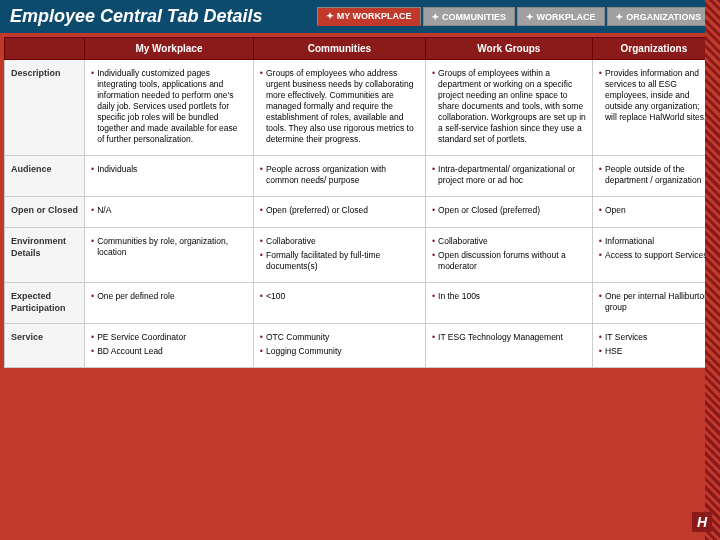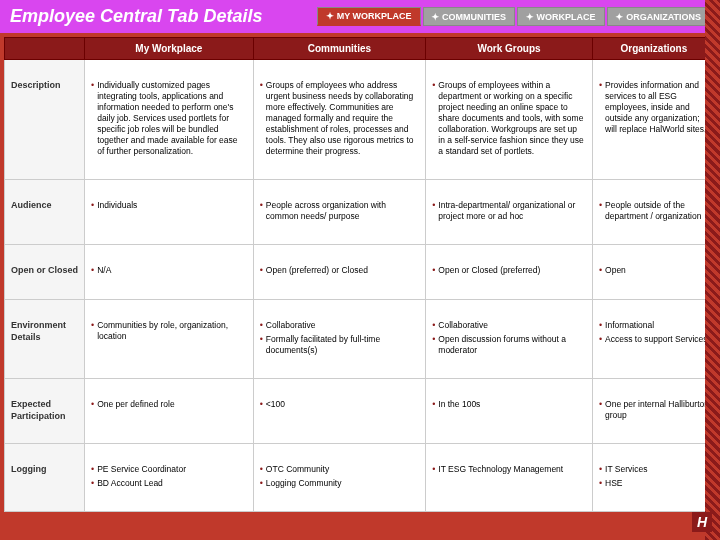--- a/index.html
+++ b/index.html
@@ -14,21 +14,21 @@
 
     .page-wrapper {
       width: 720px;
       height: 540px;
       background: #c0392b;
       position: relative;
     }
 
     
     .header {
-      background: #d946ef;
+      background: #0c4a6e;
       padding: 6px 10px;
       display: flex;
       align-items: center;
       justify-content: space-between;
     }
 
     .header-title {
       color: white;
       font-size: 18px;
       font-weight: bold;
@@ -84,21 +84,21 @@
 
     thead tr th:first-child {
       background: #8b1a1a;
     }
 
     tbody tr {
       border-bottom: 1px solid #ccc;
     }
 
     tbody tr td {
-      padding: 20px 6px;
+      padding: 8px 6px;
       vertical-align: top;
       border: 1px solid #ccc;
       font-size: 8.5px;
       line-height: 1.3;
     }
 
     tbody tr td:first-child {
       font-weight: bold;
       font-size: 9px;
       background: #f5f5f5;
@@ -203,21 +203,21 @@
             <td>Description</td>
             <td>
               <div class="bullet-item">
                 <span class="bullet">•</span>
                 <span>Individually customized pages integrating tools, applications and information needed to perform one's daily job. Services used portlets for specific job roles will be bundled together and made available for ease of further personalization.</span>
               </div>
             </td>
             <td>
               <div class="bullet-item">
                 <span class="bullet">•</span>
-                <span>Groups of employees who address urgent business needs by collaborating more effectively. Communities are managed formally and require the establishment of roles, processes and tools. They also use rigorous metrics to determine their progress.</span>
+                <span>Groups of employees who address urgent business needs by collaborating more effectively. Communities are managed formally and require the establishment of roles, available and tools. They also use rigorous metrics to determine their progress.</span>
               </div>
             </td>
             <td>
               <div class="bullet-item">
                 <span class="bullet">•</span>
                 <span>Groups of employees within a department or working on a specific project needing an online space to share documents and tools, with some collaboration. Workgroups are set up in a self-service fashion since they use a standard set of portlets.</span>
               </div>
             </td>
             <td>
               <div class="bullet-item">
@@ -340,21 +340,21 @@
               </div>
             </td>
             <td>
               <div class="bullet-item">
                 <span class="bullet">•</span>
                 <span>One per internal Halliburton group</span>
               </div>
             </td>
           </tr>
           <tr class="row-examples">
-            <td>Logging</td>
+            <td>Service</td>
             <td>
               <div class="bullet-item">
                 <span class="bullet">•</span>
                 <span>PE Service Coordinator</span>
               </div>
               <div class="bullet-item">
                 <span class="bullet">•</span>
                 <span>BD Account Lead</span>
               </div>
             </td>

